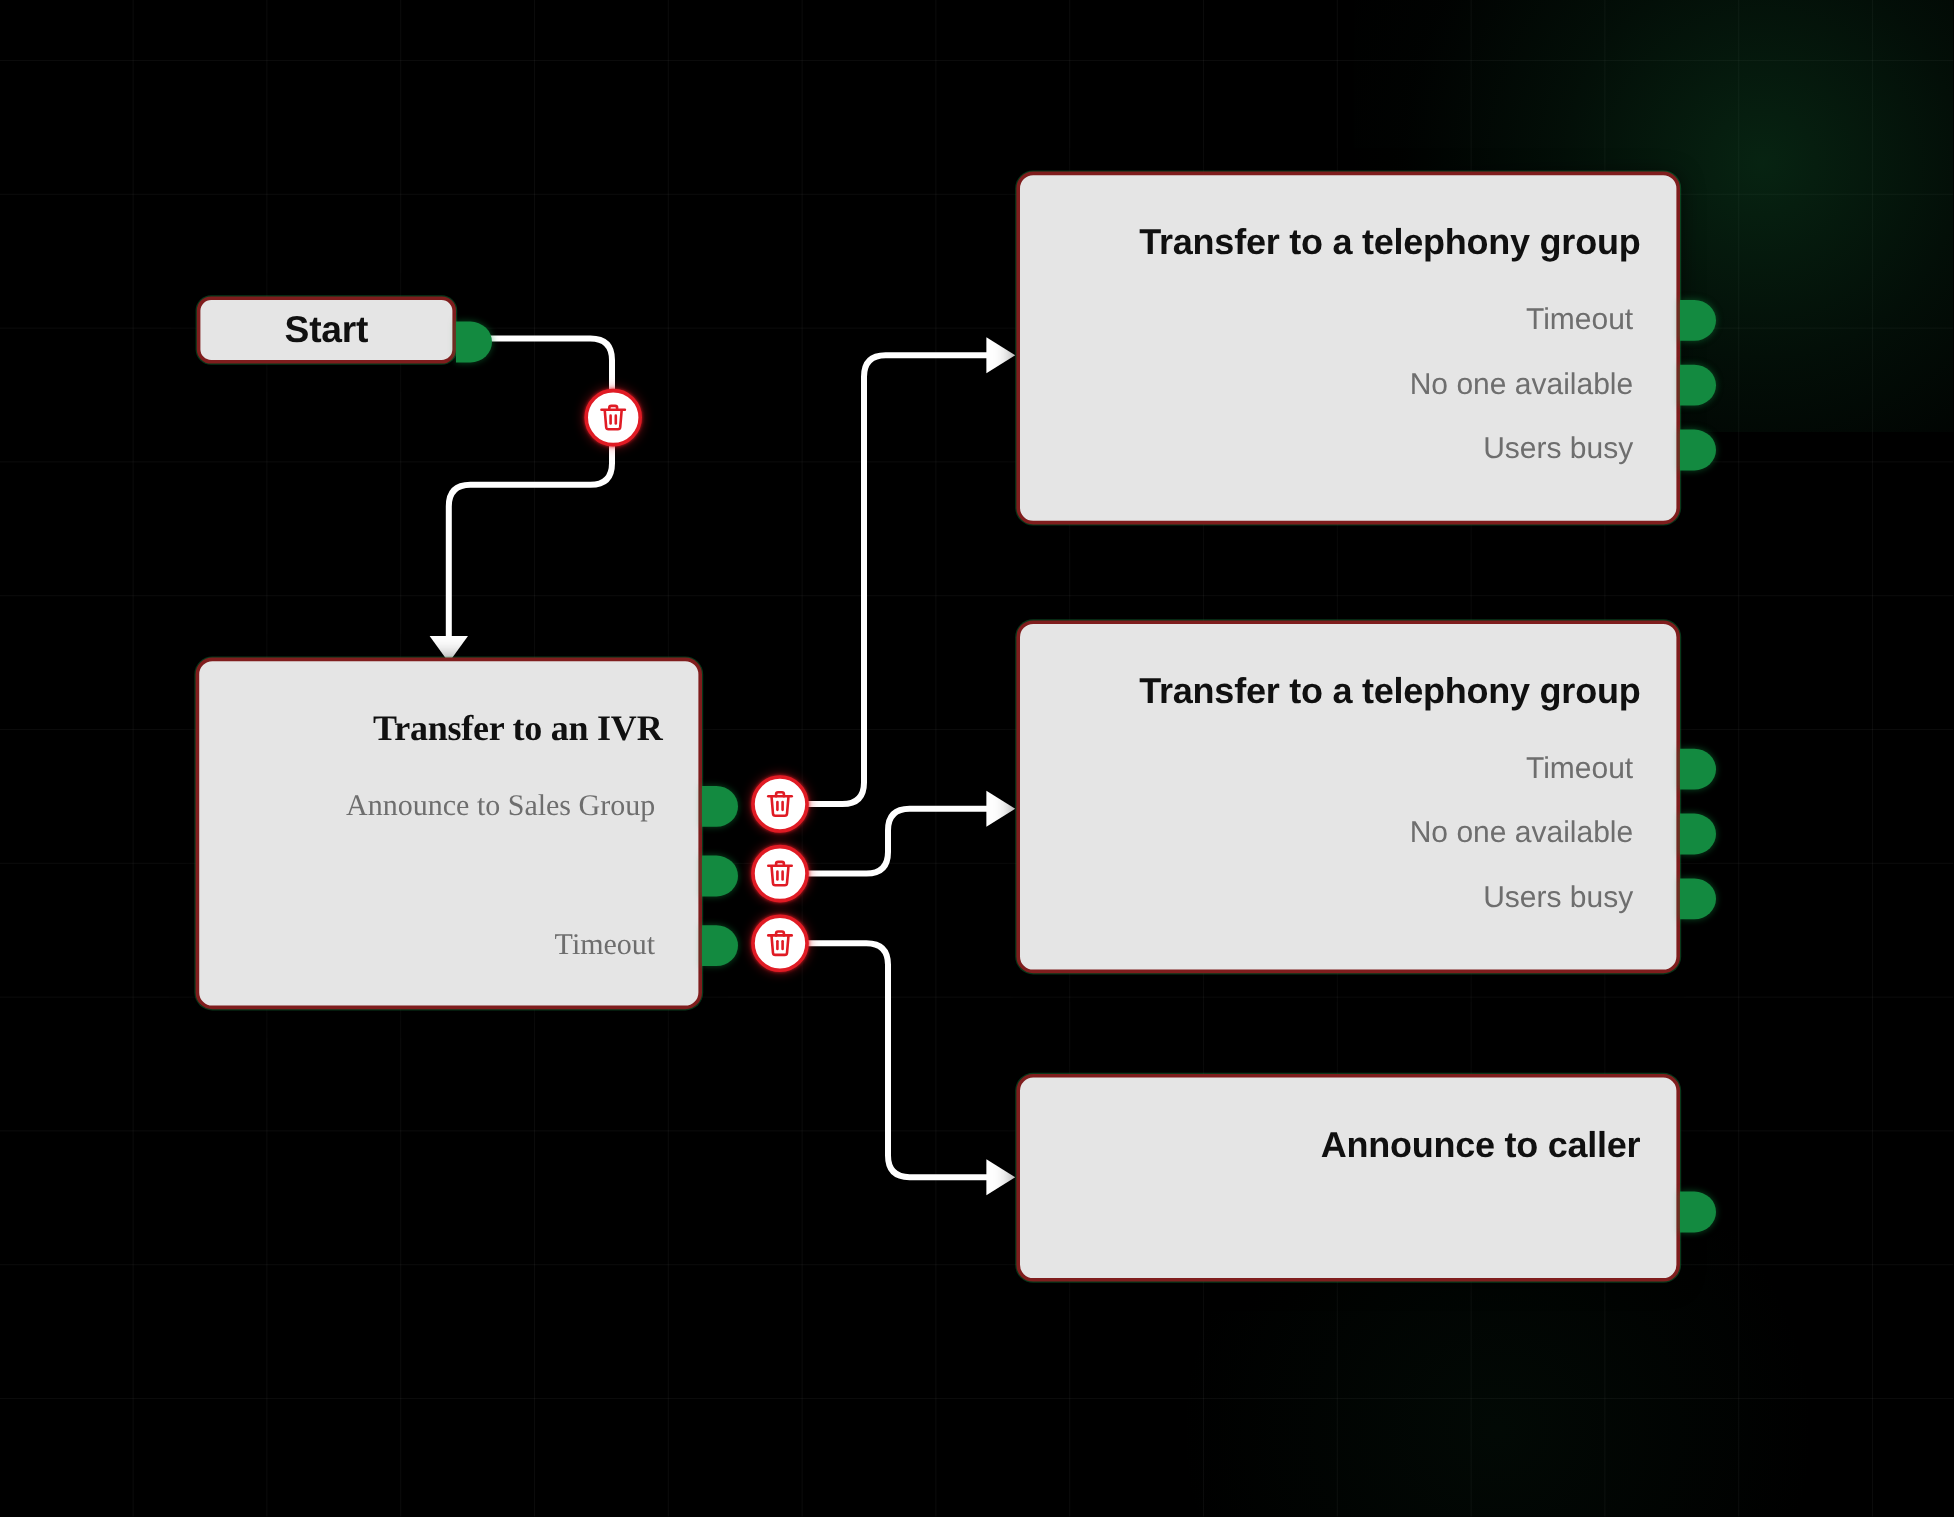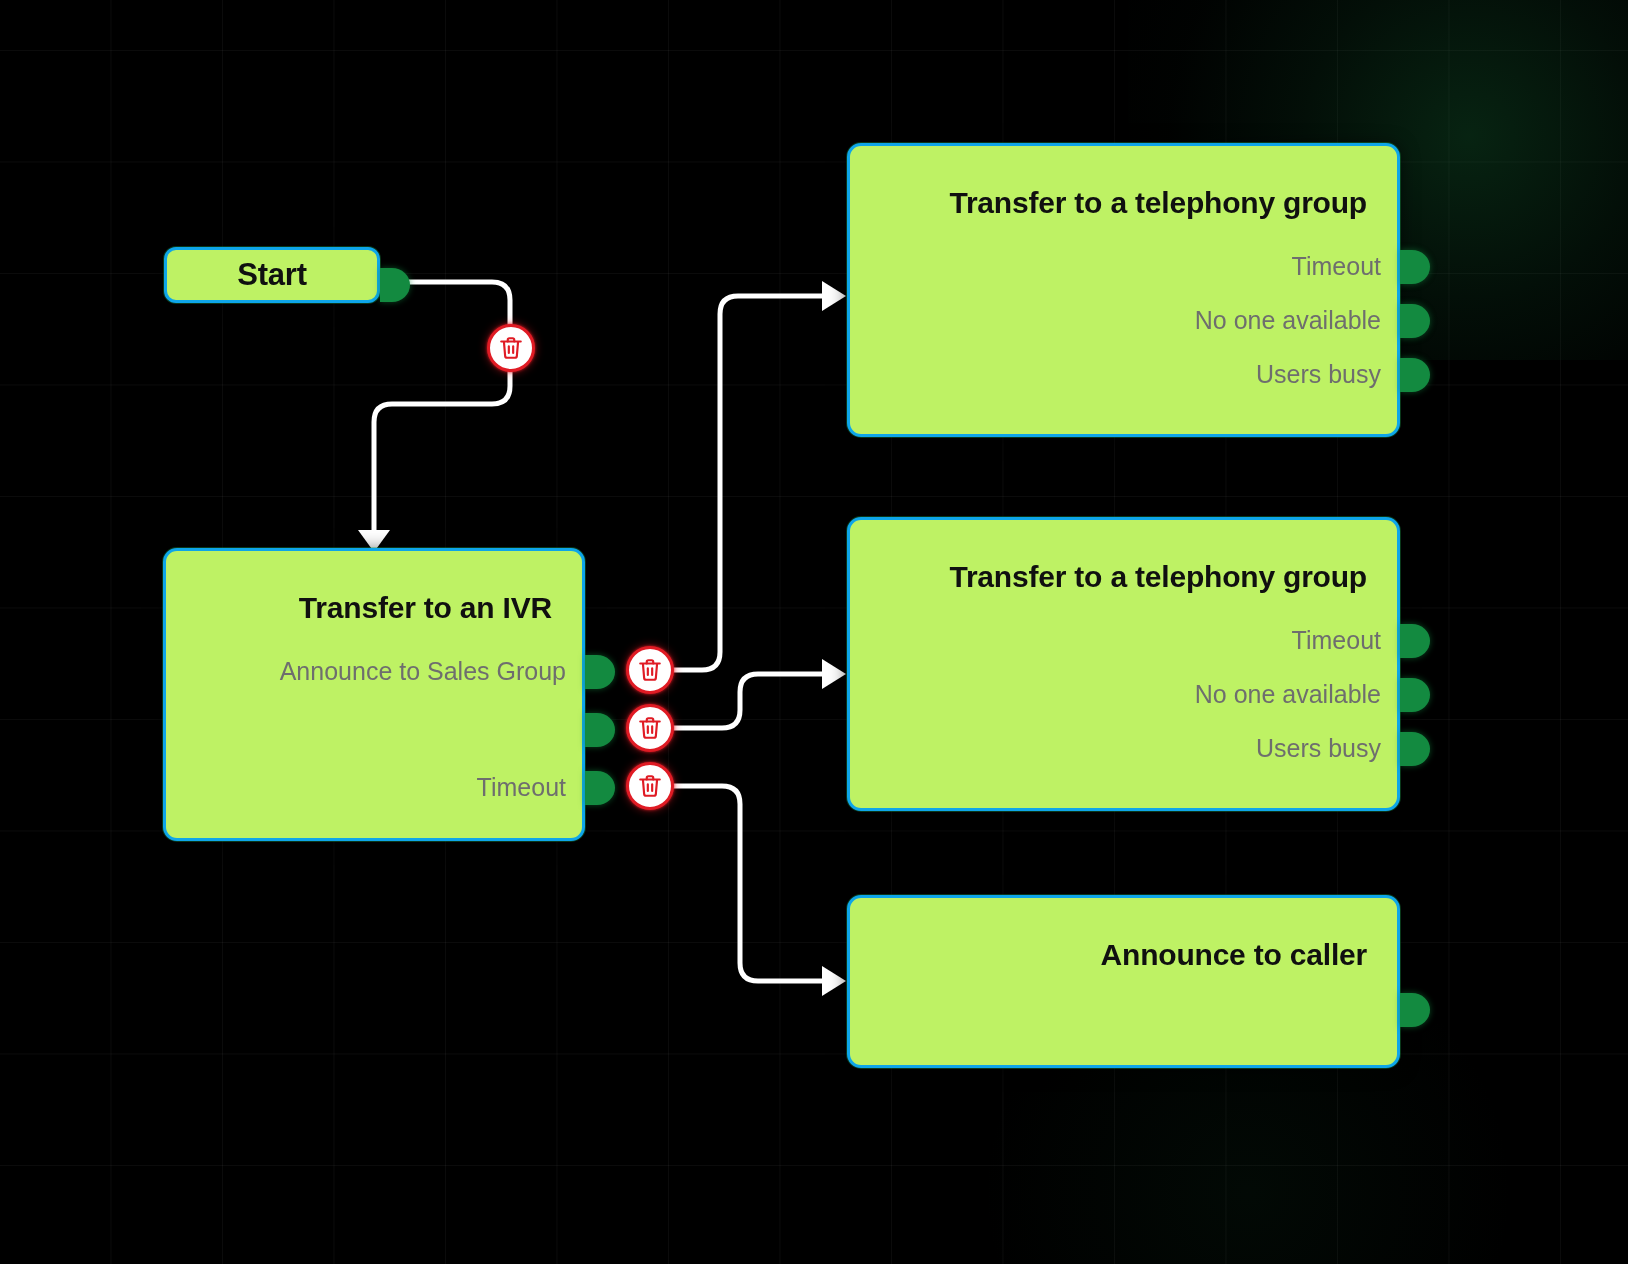--- a/index.html
+++ b/index.html
@@ -49,22 +49,22 @@
     position: absolute;
     inset: 0;
     width: 1628px;
     height: 1264px;
     pointer-events: none;
   }
 
   
   .node {
     position: absolute;
-    background: #bef264;
-    border: 3px solid #0ea5e9;
+    background: #e5e5e5;
+    border: 3px solid #7f1d1d;
     border-radius: 14px;
     box-sizing: border-box;
     box-shadow: 0 0 0 1px rgba(26,158,75,0.35), 0 2px 18px rgba(0,0,0,0.6);
   }
   .node-title {
     font-weight: bold;
     color: #101010;
     letter-spacing: -0.2px;
   }
   .node.start {
@@ -86,21 +86,21 @@
     line-height: 1;
   }
   .port-row {
     position: absolute;
     right: 0;
     display: flex;
     align-items: center;
     justify-content: flex-end;
     width: 100%;
     box-sizing: border-box;
-    padding-right: 16px;
+    padding-right: 36px;
   }
   .port-label {
     font-size: 25px;
     color: #6e6e6e;
     white-space: nowrap;
     line-height: 1;
   }
   
   .port-dot {
     position: absolute;
@@ -146,21 +146,21 @@
       <polygon points="822,659 822,689 846,674" fill="#ffffff"></polygon>
       <path d="M 673 786 H 722 Q 740 786 740 804 V 963 Q 740 981 758 981 H 824" fill="none" stroke="#ffffff" stroke-width="5" stroke-linecap="round" stroke-linejoin="round"></path>
       <polygon points="822,966 822,996 846,981" fill="#ffffff"></polygon>
     </svg>
 
   <div id="node-layer">
       <div class="node start" style="left: 164px; top: 247px; width: 216px; height: 56px;">
         <div class="node-title">Start</div>
         <div class="port-dot" style="left: 213px; top: 18px;"></div>
       </div>
-      <div class="node block" style="left: 163px; top: 548px; width: 422px; height: 293px;">
+      <div class="node block" style="left: 163px; top: 548px; width: 422px; height: 293px; font-family: Liberation Serif, serif;">
         <div class="node-title" style="position: absolute; right: 0px; left: 0px; top: 42px;">Transfer to an IVR</div>
         <div class="port-row" style="top: 108px;">
           <span class="port-label">Announce to Sales Group</span>
         </div>
         <div class="port-dot" style="left: 419px; top: 104px;"></div>
         <div class="port-dot" style="left: 419px; top: 162px;"></div>
         <div class="port-row" style="top: 224px;">
           <span class="port-label">Timeout</span>
         </div>
         <div class="port-dot" style="left: 419px; top: 220px;"></div>

